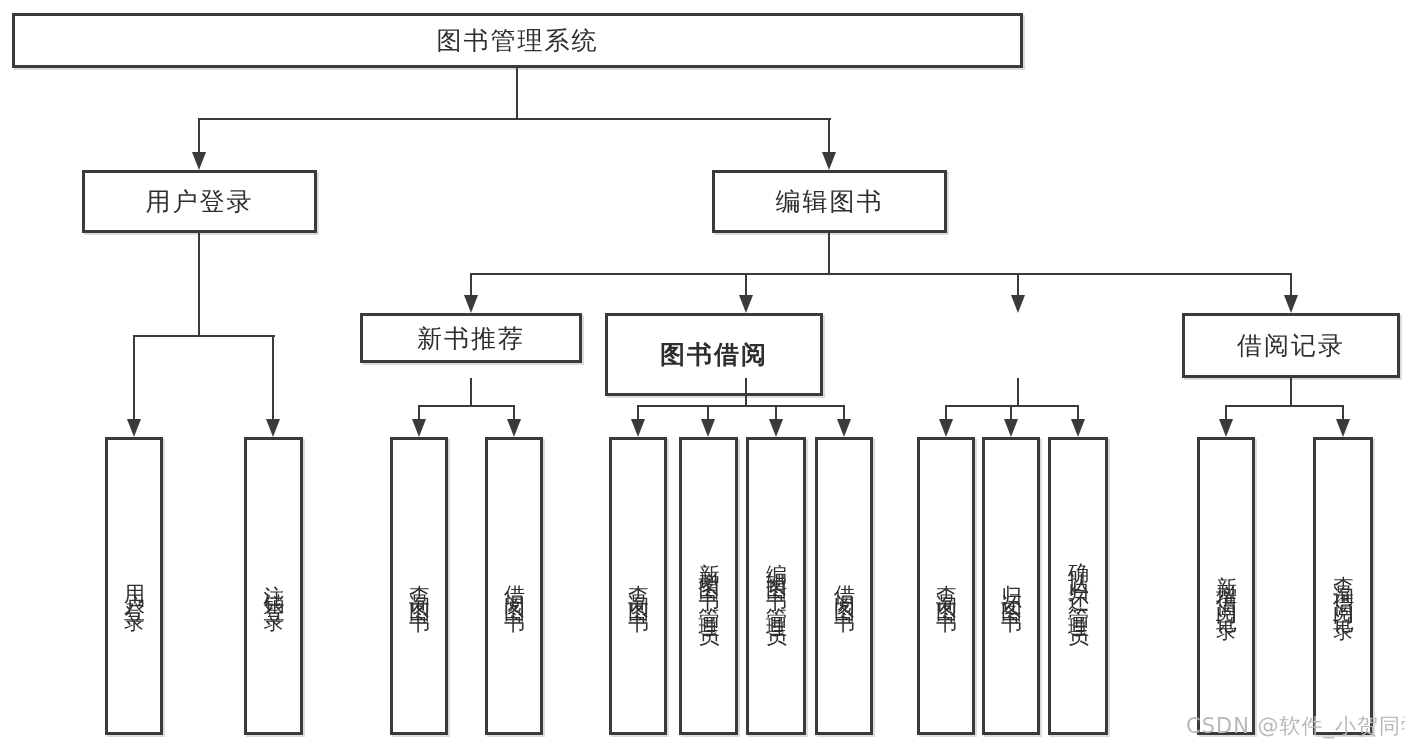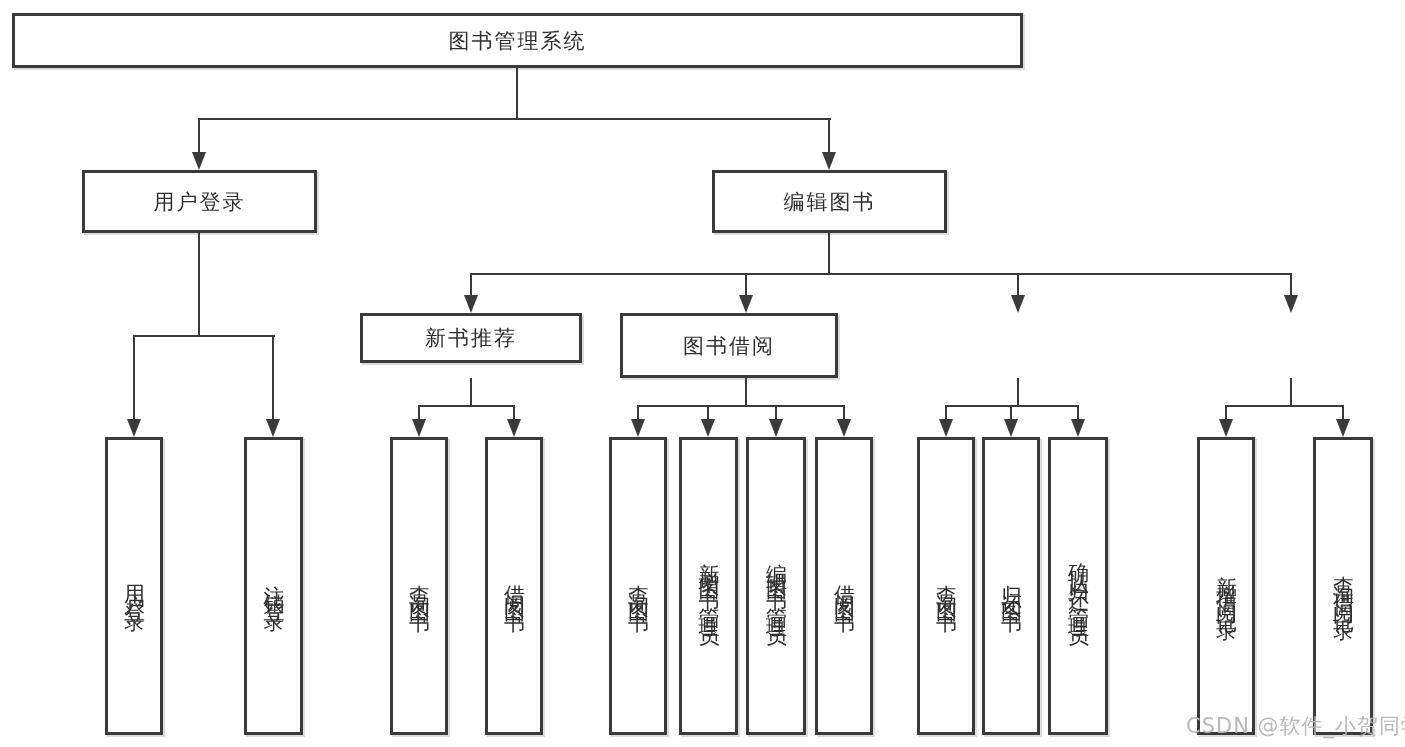--- a/index.html
+++ b/index.html
@@ -9,21 +9,21 @@
   .canvas {
     position:relative; width:1405px; height:747px; background:var(--bg);
     font-family:"DejaVu Sans","Liberation Sans",sans-serif; color:var(--text);
     overflow:hidden;
   }
   .box {
     position:absolute; border:3px solid var(--line); background:#fff;
     display:flex; align-items:center; justify-content:center;
     box-shadow:2px 2px 0 rgba(130,130,130,0.28);
   }
-  .hbox { font-size:21px; letter-spacing:2px; white-space:nowrap; }
+  .hbox { font-size:25px; letter-spacing:2px; white-space:nowrap; }
   .leaf {
     writing-mode:vertical-rl; text-orientation:mixed;
     font-size:21px; letter-spacing:9px; line-height:1;
   }
   .vline,.hline { position:absolute; background:var(--line); }
   .arrow {
     position:absolute; width:0; height:0;
     border-left:7px solid transparent; border-right:7px solid transparent;
     border-top:18px solid var(--line);
   }
@@ -36,21 +36,22 @@
 <body>
 
 <div class="canvas">
 
   <div class="box hbox" style="left:12px;top:13px;width:1011px;height:55px;">图书管理系统</div>
 
   <div class="box hbox" style="left:82px;top:170px;width:235px;height:63px;">用户登录</div>
   <div class="box hbox" style="left:712px;top:170px;width:235px;height:63px;">编辑图书</div>
 
   <div class="box hbox" style="left:360px;top:313px;width:222px;height:50px;">新书推荐</div>
-  <div class="box hbox" style="left:620px;top:313px;width:218px;height:65px;">图书借阅</div>
+  <div class="box hbox" style="left:605px;top:313px;width:218px;height:83px;font-weight:bold;">图书借阅</div>
+  <div class="box hbox" style="left:1182px;top:313px;width:218px;height:65px;">借阅记录</div>
 
   <div class="box leaf" style="left:105px;top:437px;width:58px;height:298px;">用户登录</div>
   <div class="box leaf" style="left:244px;top:437px;width:59px;height:298px;">注销登录</div>
 
   <div class="box leaf" style="left:390px;top:437px;width:58px;height:298px;">查询图书</div>
   <div class="box leaf" style="left:485px;top:437px;width:58px;height:298px;">借阅图书</div>
 
   <div class="box leaf" style="left:609px;top:437px;width:58px;height:298px;">查询图书</div>
   <div class="box leaf" style="left:679px;top:437px;width:59px;height:298px;">新增图书（管理员）</div>
   <div class="box leaf" style="left:746px;top:437px;width:60px;height:298px;">编辑图书（管理员）</div>

